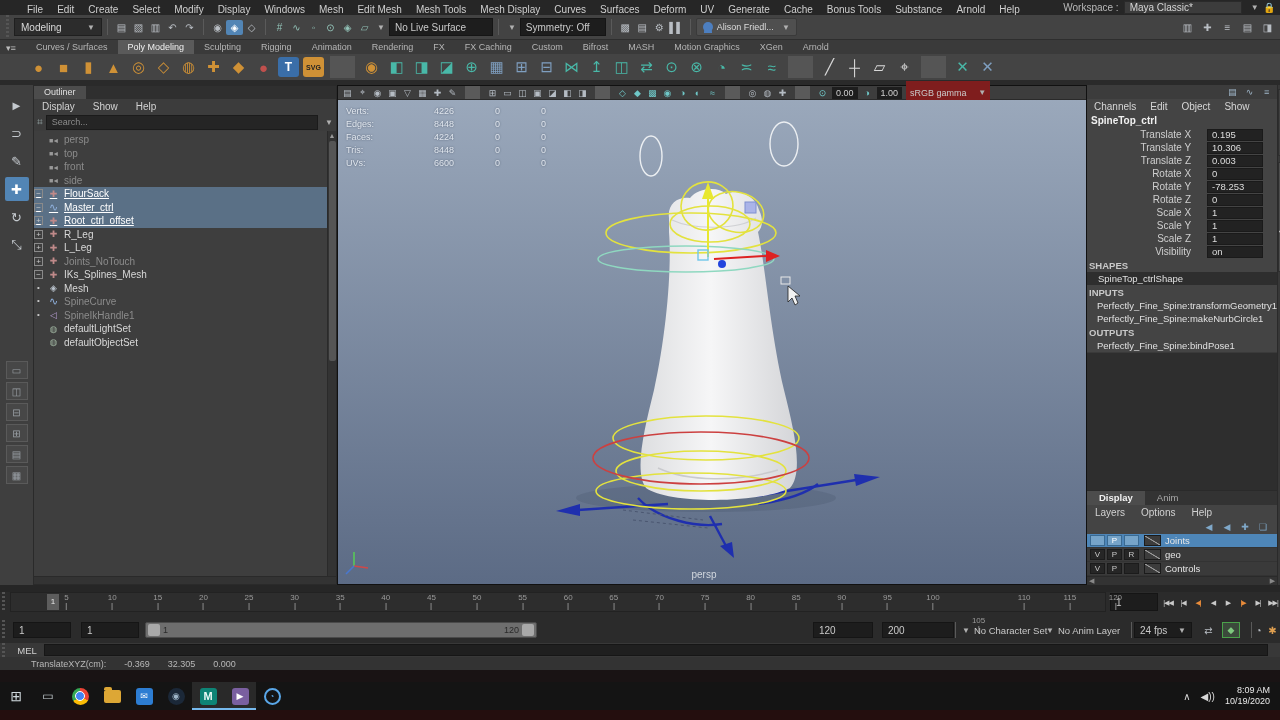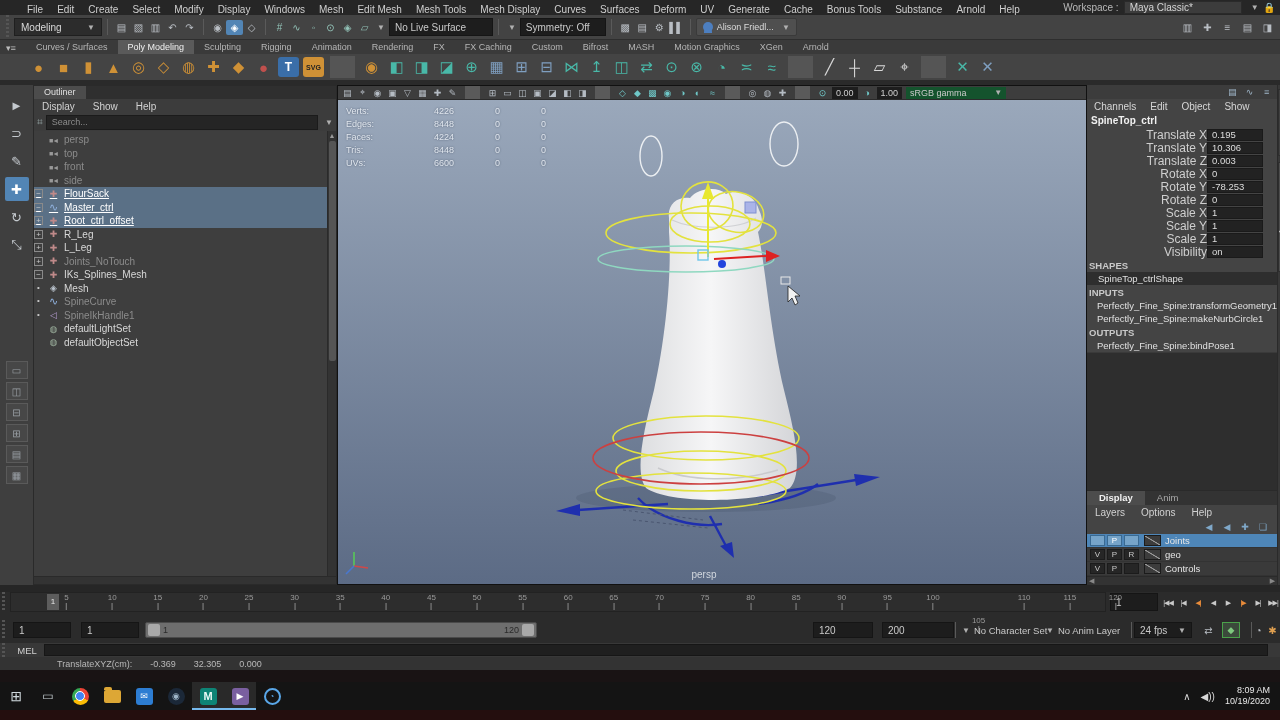--- a/index.html
+++ b/index.html
@@ -111,40 +111,40 @@
   
   .viewport { position:absolute; left:337px; top:0; width:750px; height:500px; background:#1e1e1e;
               border:1px solid #111; }
   .vp-toolbar { height:14px; background:#3d3d3d; display:flex; align-items:center; padding:0 2px;
                 border-bottom:1px solid #2a2a2a; }
   .vp-ic { width:15px; height:13px; display:inline-flex; align-items:center; justify-content:center;
            font-size:9px; color:#b5bcc4; flex:none; }
   .vp-ic.teal { color:#6fc7c7; }
   .vp-fld { height:12px; background:#1d1d1d; color:#cfcfcf; font-size:9px; padding:0 4px;
             display:flex; align-items:center; margin:0 2px; }
-  .vp-dd { width:100px; height:12px; background:#14532d; color:#c9c9c9; font-size:9px;
-           display:flex; align-items:center; justify-content:space-between; padding:0 4px; margin-left:2px; }
+  .vp-dd { width:84px; height:12px; background:#7f1d1d; color:#c9c9c9; font-size:9px;
+           display:flex; align-items:center; justify-content:space-between; padding:12px 4px; margin-left:2px; }
   .vp-canvas { position:relative; width:748px; height:484px; }
   .hud { position:absolute; left:8px; top:5px; z-index:3; }
   .hudrow { display:grid; grid-template-columns:50px 58px 46px 46px; font-size:9px; color:#e2e8f0;
             line-height:13px; text-shadow:0 0 2px rgba(30,40,60,.6); }
   .hudrow span:nth-child(n+2) { text-align:right; }
 
   
   .rightpanel { position:absolute; left:1087px; top:0; width:193px; height:500px; background:#444;
                 display:flex; }
   .rp-main { flex:1; display:flex; flex-direction:column; }
   .rp-icons { height:14px; display:flex; justify-content:flex-end; align-items:center; gap:4px;
               padding-right:4px; background:#3c3c3c; }
   .rp-icons .ic { width:13px; font-size:9px; color:#9fb6c9; }
   .cb-menus { height:14px; display:flex; align-items:center; background:#444; }
   .cb-menu { color:#d6d6d6; font-size:10px; padding:0 7px; }
   .cb-obj { color:#f0f0f0; font-size:10px; font-weight:bold; padding:2px 0 2px 4px; }
   .cb-row { height:13px; display:flex; align-items:center; justify-content:flex-end; padding-right:14px; }
-  .cb-name { color:#cfcfcf; font-size:12px; margin-right:0; }
+  .cb-name { color:#cfcfcf; font-size:10px; margin-right:16px; }
   .cb-val { width:56px; height:12px; background:#222; border:1px solid #1a1a1a; color:#dedede;
             font-size:9.5px; display:flex; align-items:center; padding:0 4px; }
   .cb-sec { color:#c9c9c9; font-size:9.5px; font-weight:bold; padding:2px 0 1px 2px; }
   .cb-item { color:#e0e0e0; font-size:9.5px; padding:1px 0 1px 10px; }
   .cb-item.dark { background:#2e2e2e;padding-left:11px; }
   .cb-void { flex:1; background:#2e2e2e; border-top:1px solid #3a3a3a; }
 
   .le { background:#444; border-top:1px solid #2a2a2a; }
   .le-tabs { height:14px; background:#333; display:flex; }
   .le-tab { color:#a8a8a8; font-size:9.5px; padding:1px 12px; }
@@ -202,21 +202,21 @@
   .autokey { width:18px; height:16px; border:1px solid #4aa24a; background:#3b4a3b; color:#7fc97f;
              font-size:9px; display:flex; align-items:center; justify-content:center; }
 
   
   .melrow { position:absolute; left:0; top:643px; width:1280px; height:14px; display:flex;
             align-items:center; background:#383838; }
   .mel-label { color:#cfcfcf; font-size:9.5px; width:34px; text-align:center; }
   .mel-input { flex:1; height:12px; background:#1f1f1f; border:1px solid #161616; color:#ddd;
                font-size:9.5px; margin-right:12px; font-family:"Liberation Mono",monospace; }
   .helprow { position:absolute; left:0; top:657px; width:1280px; height:13px; background:#333;
-             display:flex; align-items:center; padding-left:57px; gap:18px; }
+             display:flex; align-items:center; padding-left:31px; gap:18px; }
   .helprow span { color:#b8b8b8; font-size:9px; }
 
   .deskgap { position:absolute; left:0; top:670px; width:1280px; height:12px; background:#191314; }
 
   
   .taskbar { position:absolute; left:0; top:682px; width:1280px; height:28px; background:#141414;
              display:flex; align-items:center; }
   .tb-btn { width:32px; height:28px; display:flex; align-items:center; justify-content:center; flex:none; }
   .tb-btn.active { background:rgba(255,255,255,.09); box-shadow:inset 0 -2px 0 #76b9ed; }
   .tb-ic { width:17px; height:17px; display:flex; align-items:center; justify-content:center;

